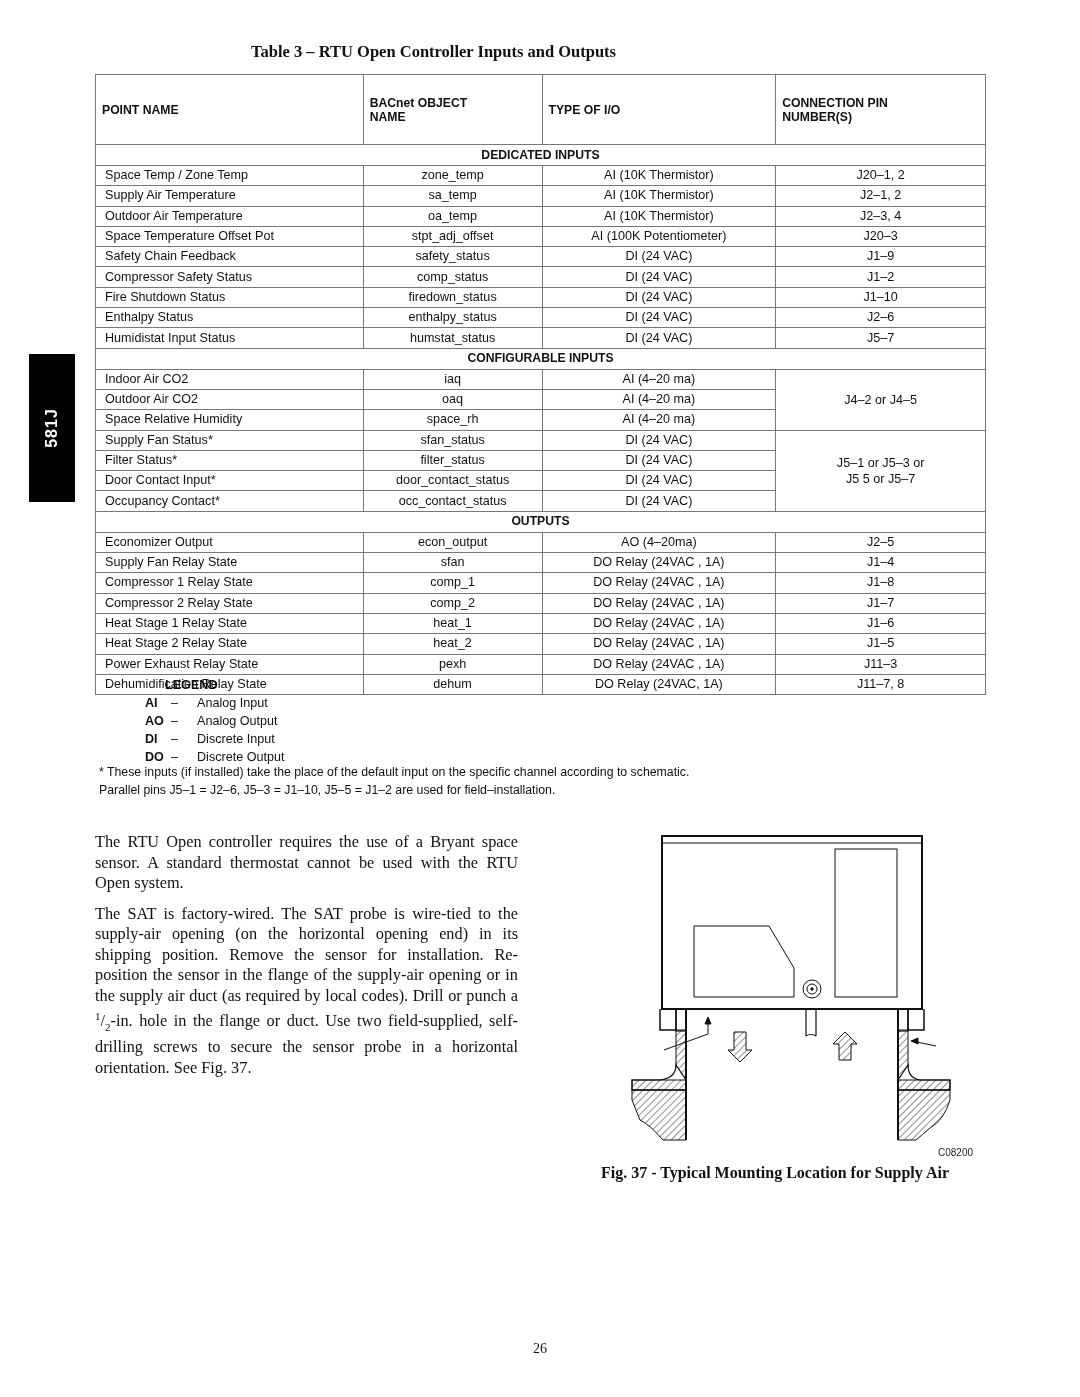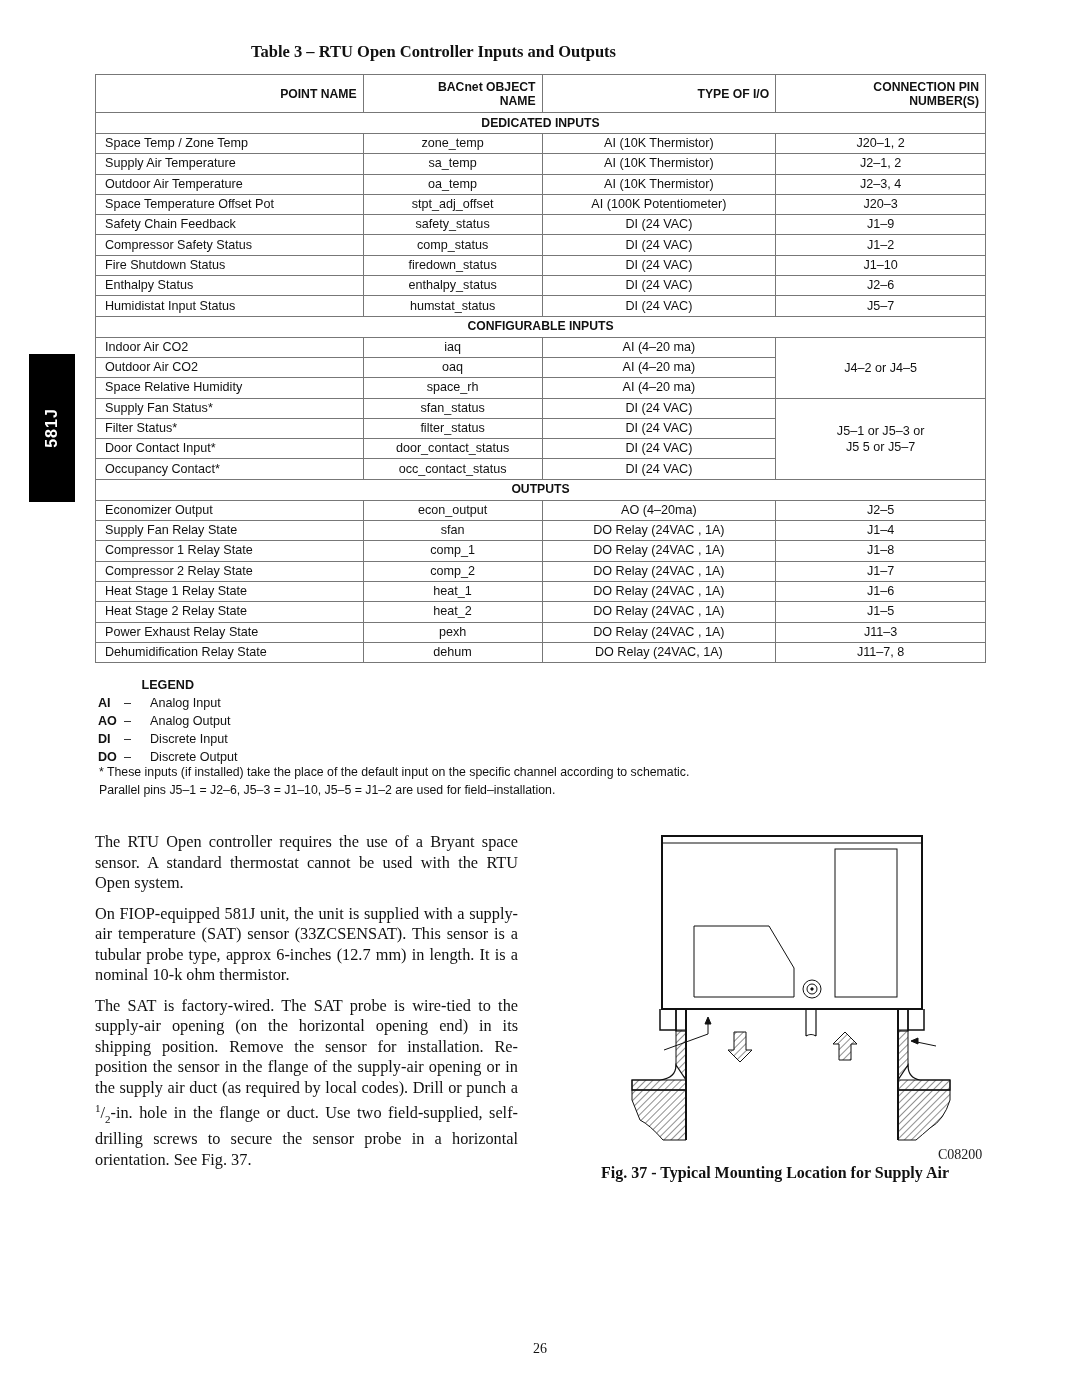--- a/index.html
+++ b/index.html
@@ -2,36 +2,36 @@
 <html><head>
 <meta charset="utf-8">
 <style>
   html, body { margin:0; padding:0; background:#fff; }
   body { width:1080px; height:1397px; position:relative; overflow:hidden; color:#111; font-family:"Liberation Sans", sans-serif; }
   .side-tab { position:absolute; left:29px; top:354px; width:46px; height:148px; background:#000; }
   .side-tab span { position:absolute; left:50%; top:50%; transform:translate(-50%,-50%) rotate(-90deg); color:#fff; font-weight:bold; font-size:16px; letter-spacing:1px; white-space:nowrap; font-family:"Liberation Sans", sans-serif; }
   .table-title { position:absolute; left:0; top:42px; width:867px; text-align:center; font-family:"Liberation Serif", serif; font-weight:bold; font-size:16.5px; }
   table.io { position:absolute; left:95px; top:74px; width:891px; border-collapse:collapse; font-size:12.6px; }
   table.io td, table.io th { border:1px solid #777; padding:0 9px; height:19.3px; line-height:19px; }
-  table.io th { font-size:12.2px; font-weight:bold; text-align:right; line-height:14px; height:37px; padding:0 6px; }
+  table.io th { font-size:12.2px; font-weight:bold; text-align:left; line-height:14px; height:37px; padding:16px 6px; }
   table.io td.c { text-align:center; }
   table.io td.sec { text-align:center; font-weight:bold; font-size:12.2px; height:20px; }
   table.io td.pin { text-align:center; vertical-align:middle; line-height:16px; }
   .legend { position:absolute; left:98px; top:676px; font-size:12.6px; line-height:18px; }
   .legend .hd { font-weight:bold;text-align:center; }
   .legend .row { display:flex; }
-  .legend .ab { font-weight:bold; width:26px; }
+  .legend .ab { font-weight:bold; width:26px;margin-left:47px; }
   .legend .dash { width:26px; }
   .note { position:absolute; left:99px; font-size:12.3px; white-space:nowrap; }
   .body-col { position:absolute; left:95px; top:832px; width:423px; font-family:"Liberation Serif", serif; font-size:16.3px; line-height:20.5px; text-align:justify; }
   .body-col p { margin:0 0 10px 0; }
   .body-col h4 { margin:0 0 11px 0; font-size:16.3px; font-weight:bold; }
   sup.f, sub.f { font-size:11px; }
   .figure { position:absolute; left:620px; top:830px; width:370px; height:330px; }
-  .fig-code { position:absolute; left:938px; top:1147px; font-size:14px; color:#222;font-family:Liberation Serif, serif; }
+  .fig-code { position:absolute; left:938px; top:1147px; font-size:10px; color:#222; }
   .fig-caption { position:absolute; left:560px; top:1162px; width:430px; text-align:center; font-family:"Liberation Serif", serif; font-weight:bold; font-size:16px; line-height:21px; }
   .page-num { position:absolute; left:0; top:1341px; width:1080px; text-align:center; font-family:"Liberation Serif", serif; font-size:14px; }
 </style>
 </head>
 <body>
 
 <div class="side-tab">
   <span>581J</span>
 </div>
 
@@ -227,21 +227,20 @@
         <span class="dash">–</span>
         <span>Discrete Output</span>
       </div>
     </div>
 </div>
 <div class="note" style="top:765px">*   These inputs (if installed) take the place of the default input on the specific channel according to schematic.</div>
 <div class="note" style="top:783px">Parallel pins J5–1 = J2–6, J5–3 = J1–10, J5–5 = J1–2 are used for field–installation.</div>
 
 <div class="body-col">
   <p>The RTU Open controller requires the use of a Bryant space sensor. A standard thermostat cannot be used with the RTU Open system.</p>
-  <p>On FIOP-equipped 581J unit, the unit is supplied with a supply-air temperature (SAT) sensor (33ZCSENSAT). This sensor is a tubular probe type, approx 6-inches (12.7 mm) in length. It is a nominal 10-k ohm thermistor.</p>
   <p><span>The SAT is factory-wired. The SAT probe is wire-tied to the supply-air opening (on the horizontal opening end) in its shipping position. Remove the sensor for installation. Re-position the sensor in the flange of the supply-air opening or in the supply air duct (as required by local codes). Drill or punch a </span><sup class="f">1</sup>/<sub class="f">2</sub><span>-in. hole in the flange or duct. Use two field-supplied, self-drilling screws to secure the sensor probe in a horizontal orientation. See Fig. 37.</span></p>
 </div>
 
 <div class="figure">
   <svg width="370" height="330" viewBox="620 830 370 330" xmlns="http://www.w3.org/2000/svg">
     <defs>
       <pattern id="hatch" width="5" height="5" patternUnits="userSpaceOnUse" patternTransform="rotate(45)">
         <line x1="0" y1="0" x2="0" y2="5" stroke="#222" stroke-width="1"></line>
       </pattern>
     </defs>

